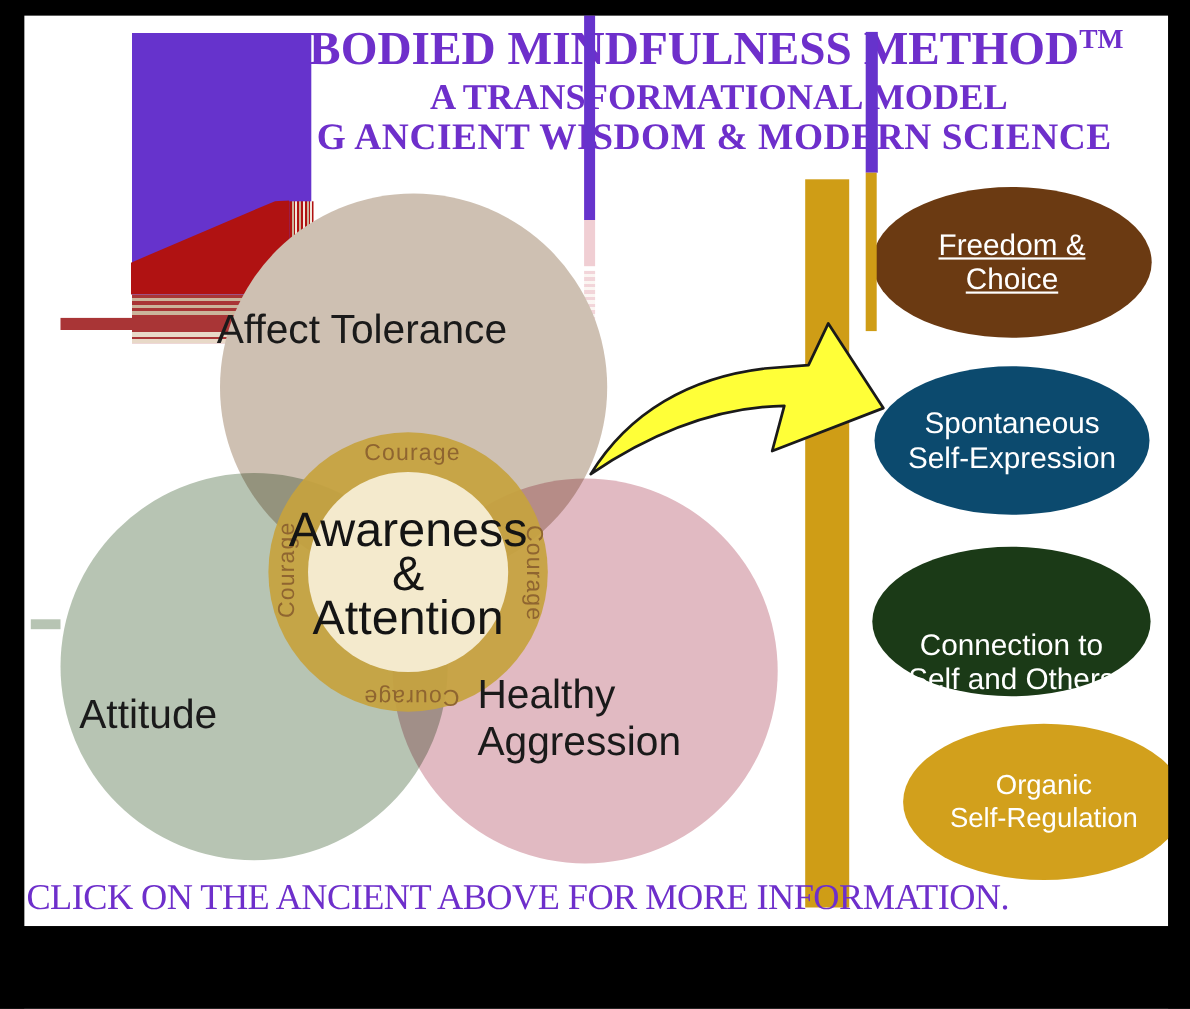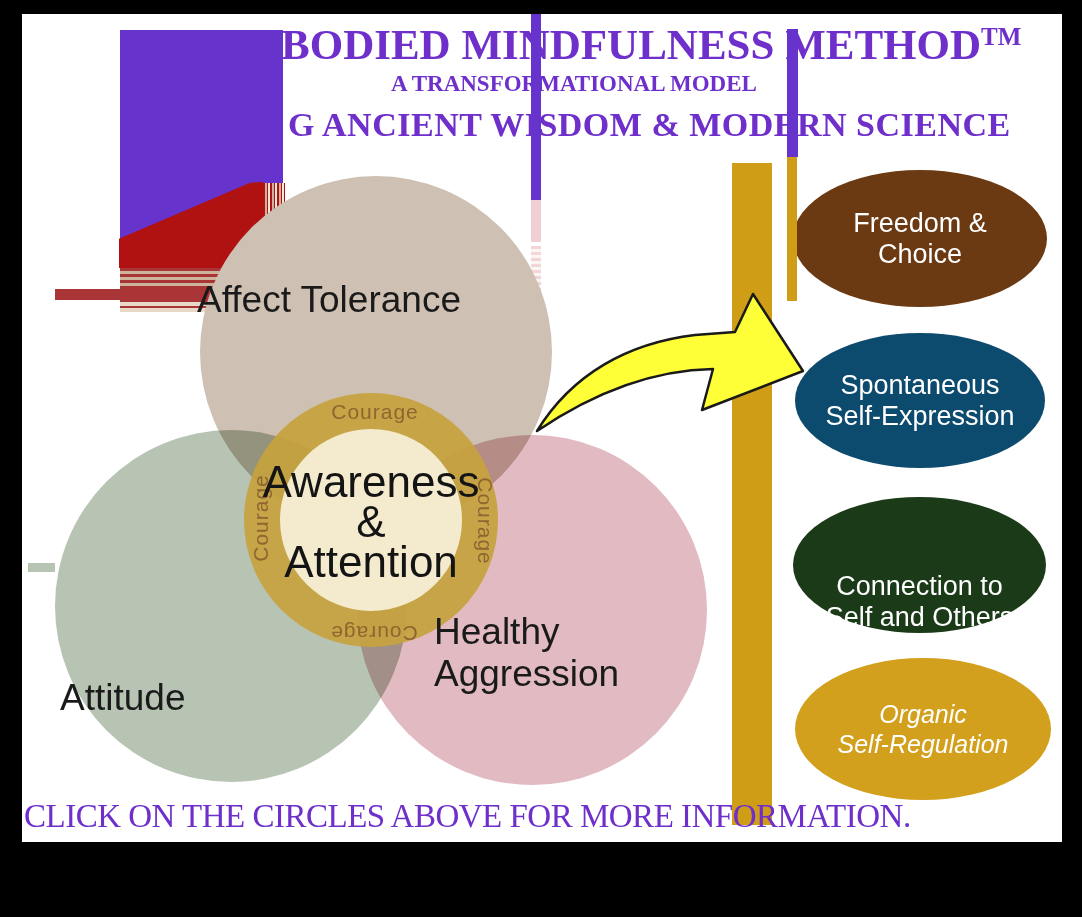--- a/index.html
+++ b/index.html
@@ -34,49 +34,49 @@
   .circle{border-radius:50%;mix-blend-mode:multiply;}
   #circle-affect{left:200px;top:176px;width:352px;height:352px;background:#cec0b2;}
   #circle-attitude{left:55px;top:430px;width:352px;height:352px;background:#b7c4b3;}
   #circle-aggression{left:357px;top:435px;width:350px;height:350px;background:#e1bac2;}
   #courage-ring{left:244px;top:393px;width:254px;height:254px;border-radius:50%;
       background:#c6a23e;opacity:.93;}
   #center-disc{left:280px;top:429px;width:182px;height:182px;border-radius:50%;
       background:rgba(246,238,214,.94);}
   .circle-label{color:#1a1a1a;font-size:37px;text-align:left;letter-spacing:0px;line-height:42px;}
   #label-affect{left:197px;top:279px;width:360px;}
-  #label-attitude{left:60px;top:629px;width:220px;margin-top:48px;}
+  #label-attitude{left:72px;top:629px;width:220px;}
   #label-aggression{left:434px;top:611px;width:300px;}
   #center-label{left:251px;top:462px;width:240px;text-align:center;color:#141414;
       font-size:44px;line-height:40px;}
   .courage{color:#8f6530;font-size:21px;letter-spacing:1px;white-space:nowrap;}
   #courage-top{left:375px;top:412px;transform:translate(-50%,-50%);}
   #courage-right{left:485px;top:521px;transform:translate(-50%,-50%) rotate(90deg);}
   #courage-left{left:261px;top:518px;transform:translate(-50%,-50%) rotate(-90deg);}
   #courage-bottom{left:374px;top:633px;transform:translate(-50%,-50%) rotate(180deg);}
 
   
   #arrow-svg{left:0;top:0;width:1082px;height:917px;z-index:35;pointer-events:none;}
 
   
   .oval{border-radius:50%;display:flex;align-items:center;justify-content:center;
       text-align:center;color:#ffffff;z-index:25;}
   .oval .txt{font-size:27px;line-height:31px;}
-  #oval-freedom{left:793px;top:170px;width:254px;height:137px;background:#6b3a12;}
+  #oval-freedom{left:793px;top:170px;width:254px;height:137px;background:#6b3a12;text-decoration:underline;}
   #oval-spontaneous{left:795px;top:333px;width:250px;height:135px;background:#0c4a6e;}
   #oval-connection{left:793px;top:497px;width:253px;height:136px;background:#1b3a17;align-items:flex-end;}
-  #oval-organic{left:795px;top:658px;width:256px;height:142px;background:#d2a01c;font-style:italic;}
+  #oval-organic{left:821px;top:658px;width:256px;height:142px;background:#d2a01c;}
   #oval-organic .txt{font-size:25px;line-height:30px;}
 
   
   .title-line{font-family:"Liberation Serif", serif;font-weight:bold;color:#6e2fcb;
       white-space:nowrap;z-index:40;}
   #title-line1{left:281px;top:20px;font-size:43px;}
   #title-line1 .tm{font-size:25px;vertical-align:14px;}
-  #title-line2{left:391px;top:71px;font-size:23px;}
+  #title-line2{left:391px;top:71px;font-size:33px;}
   #title-line3{left:288px;top:106px;font-size:34px;letter-spacing:.5px;}
   #footer-text{left:24px;top:798px;font-family:"Liberation Serif", serif;font-size:33px;
       color:#6e2fcb;white-space:nowrap;letter-spacing:-.5px;z-index:40;}
 
   
   .frame{background:#000;z-index:60;}
   #frame-top{left:0;top:0;width:1082px;height:14px;}
   #frame-left{left:0;top:0;width:22px;height:917px;}
   #frame-right{left:1062px;top:0;width:20px;height:917px;}
   #frame-bottom{left:0;top:842px;width:1082px;height:75px;}
@@ -152,18 +152,18 @@
   <div class="txt">
     <div>Organic</div>
     <div>Self-Regulation</div>
   </div>
 </div>
 
 <div id="title-line1" class="abs title-line"><span>BODIED MINDFULNESS METHOD</span><span class="tm">TM</span></div>
 <div id="title-line2" class="abs title-line">A TRANSFORMATIONAL MODEL</div>
 <div id="title-line3" class="abs title-line">G ANCIENT WISDOM &amp; MODERN SCIENCE</div>
 
-<div id="footer-text" class="abs">CLICK ON THE CIRCLES ABOVE FOR MORE INFORMATION.</div>
+<div id="footer-text" class="abs">CLICK ON THE ANCIENT ABOVE FOR MORE INFORMATION.</div>
 
 <div id="frame-top" class="abs frame"></div>
 <div id="frame-left" class="abs frame"></div>
 <div id="frame-right" class="abs frame"></div>
 <div id="frame-bottom" class="abs frame"></div>
 
 </body></html>

